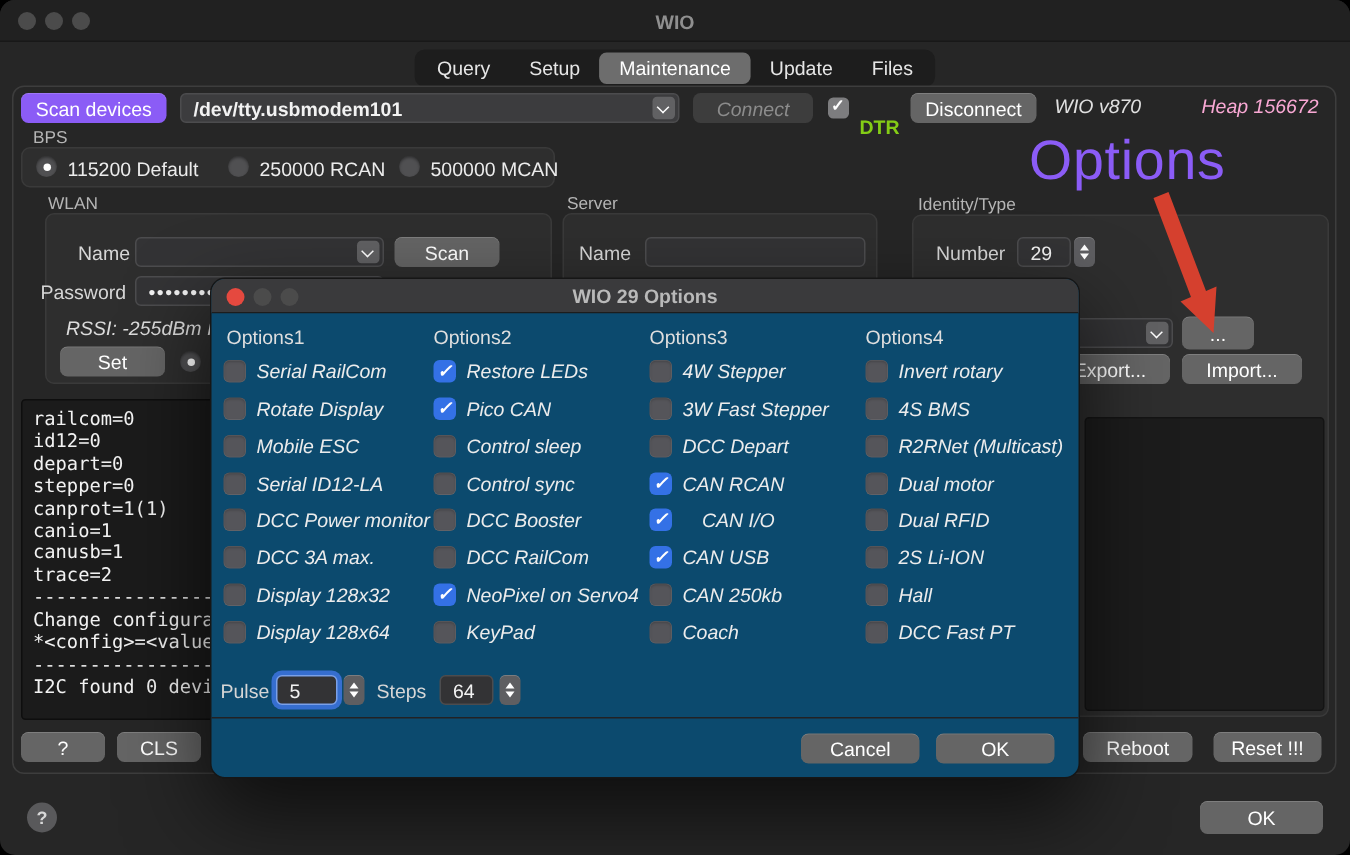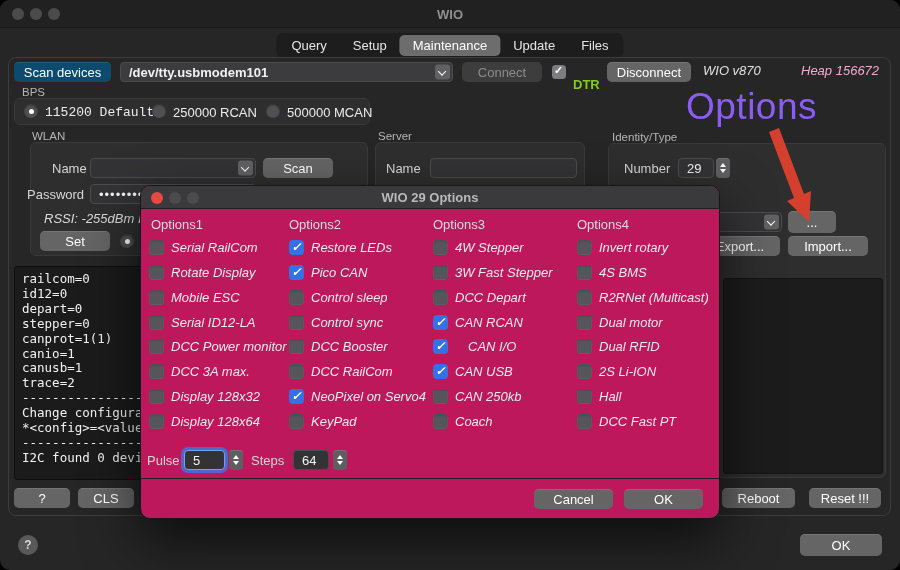--- a/index.html
+++ b/index.html
@@ -41,21 +41,21 @@
   .italic { font-style:italic; }
 
   
   .console { position:absolute; left:14px; top:266px; width:354px; height:214px; background:#1b1b1b; border:1px solid #0e0e0e; border-radius:3px; padding:5px 7px; overflow:hidden; z-index:1; }
   .console div { font-family:"DejaVu Sans Mono", monospace; font-size:12.5px; line-height:14.9px; color:#f2f2f2; white-space:pre; }
 
   
   .darkpanel { position:absolute; background:#1c1c1c; border-radius:3px; border:1px solid #141414; }
 
   
-  .dialog { position:absolute; left:140px; top:185px; width:580px; height:334px; background:#be185d; border:1px solid #161616; border-radius:10px; box-shadow:0 22px 55px rgba(0,0,0,.65); z-index:50; }
+  .dialog { position:absolute; left:140px; top:185px; width:580px; height:334px; background:#0c4a6e; border:1px solid #161616; border-radius:10px; box-shadow:0 22px 55px rgba(0,0,0,.65); z-index:50; }
   .dlg-titlebar { position:absolute; left:0; top:0; width:100%; height:23px; background:#3a3a3c; border-bottom:1px solid #1d1d1d; border-radius:9px 9px 0 0; }
   .dlg-light { position:absolute; top:6px; width:12px; height:12px; border-radius:50%; }
   .dlg-title { position:absolute; top:4px; width:100%; text-align:center; font-size:13px; font-weight:bold; color:#b9b9b9; }
   .colheader { position:absolute; font-size:13px; color:#dedede; }
   .cbrow { position:absolute; display:flex; align-items:flex-start; gap:7px;font-style:italic; }
   .cb { width:15px; height:15px; border-radius:4px; background:#55555a; box-shadow: inset 0 0 0 0.5px rgba(255,255,255,.12), inset 0 1px 2px rgba(0,0,0,.25); position:relative; flex:none; }
   .cb.checked { background:#3471e6; box-shadow:none; }
   .cb.checked::after { content:"✓"; position:absolute; left:2.5px; top:-0.5px; font-size:12px; font-weight:bold; color:#fff; }
   .cblabel { font-size:13px; color:#ececec; white-space:nowrap; }
   .focusring { box-shadow:0 0 0 3px rgba(62,116,224,.85) !important; border-color:#7aa0e8 !important; }
@@ -82,36 +82,36 @@
   <div class="tabs">
     <div class="tab">Query</div>
     <div class="tab">Setup</div>
     <div class="tab checked">Maintenance</div>
     <div class="tab">Update</div>
     <div class="tab">Files</div>
   </div>
 
   <div class="frame"></div>
 
-  <div class="btn" style="left:14px; top:62px; width:97px; height:20px; background:#0c4a6e;">Scan devices</div>
+  <div class="btn" style="left:14px; top:62px; width:97px; height:20px; background:#8b5cf6;">Scan devices</div>
   <div class="field" style="left:120px; top:62px; width:333px; height:20px; font-weight:bold;">
     <span>/dev/tty.usbmodem101</span>
     <span class="chev"></span>
   </div>
-  <div class="btn disabled" style="left:462px; top:62px; width:80px; height:20px;">Connect</div>
+  <div class="btn disabled" style="left:462px; top:62px; width:80px; height:20px;font-style:italic;">Connect</div>
   <span class="cbplain checked" style="left:552px; top:65px;"></span>
   <span class="formlabel" style="left:573px; top:65px; font-weight:bold; color:#84cc16;margin-top:12px;">DTR</span>
   <div class="btn" style="left:607px; top:62px; width:84px; height:20px;">Disconnect</div>
   <span class="formlabel italic" style="left:703px; top:63px; color:#e0e0e0;">WIO v870</span>
   <span class="formlabel italic" style="left:801px; top:63px; color:#f9a8d4;">Heap 156672</span>
 
   <span class="grouplabel" style="left:22px; top:86px;">BPS</span>
   <div class="groupbox" style="left:14px; top:98px; width:356px; height:27px;"></div>
   <span class="radio checked" style="left:24px; top:104px;"></span>
-  <span class="radiolabel abs" style="left:45px; top:105px;font-family:Liberation Mono, monospace;">115200 Default</span>
+  <span class="radiolabel abs" style="left:45px; top:105px;">115200 Default</span>
   <span class="radio" style="left:152px; top:104px;"></span>
   <span class="radiolabel abs" style="left:173px; top:105px;">250000 RCAN</span>
   <span class="radio" style="left:266px; top:104px;"></span>
   <span class="radiolabel abs" style="left:287px; top:105px;">500000 MCAN</span>
 
   <span class="grouplabel" style="left:32px; top:130px;">WLAN</span>
   <div class="groupbox" style="left:30px; top:142px; width:338px; height:114px;"></div>
   <span class="formlabel" style="left:52px; top:161px;">Name</span>
   <div class="field dark" style="left:90px; top:158px; width:166px; height:20px;">
     <span></span>

